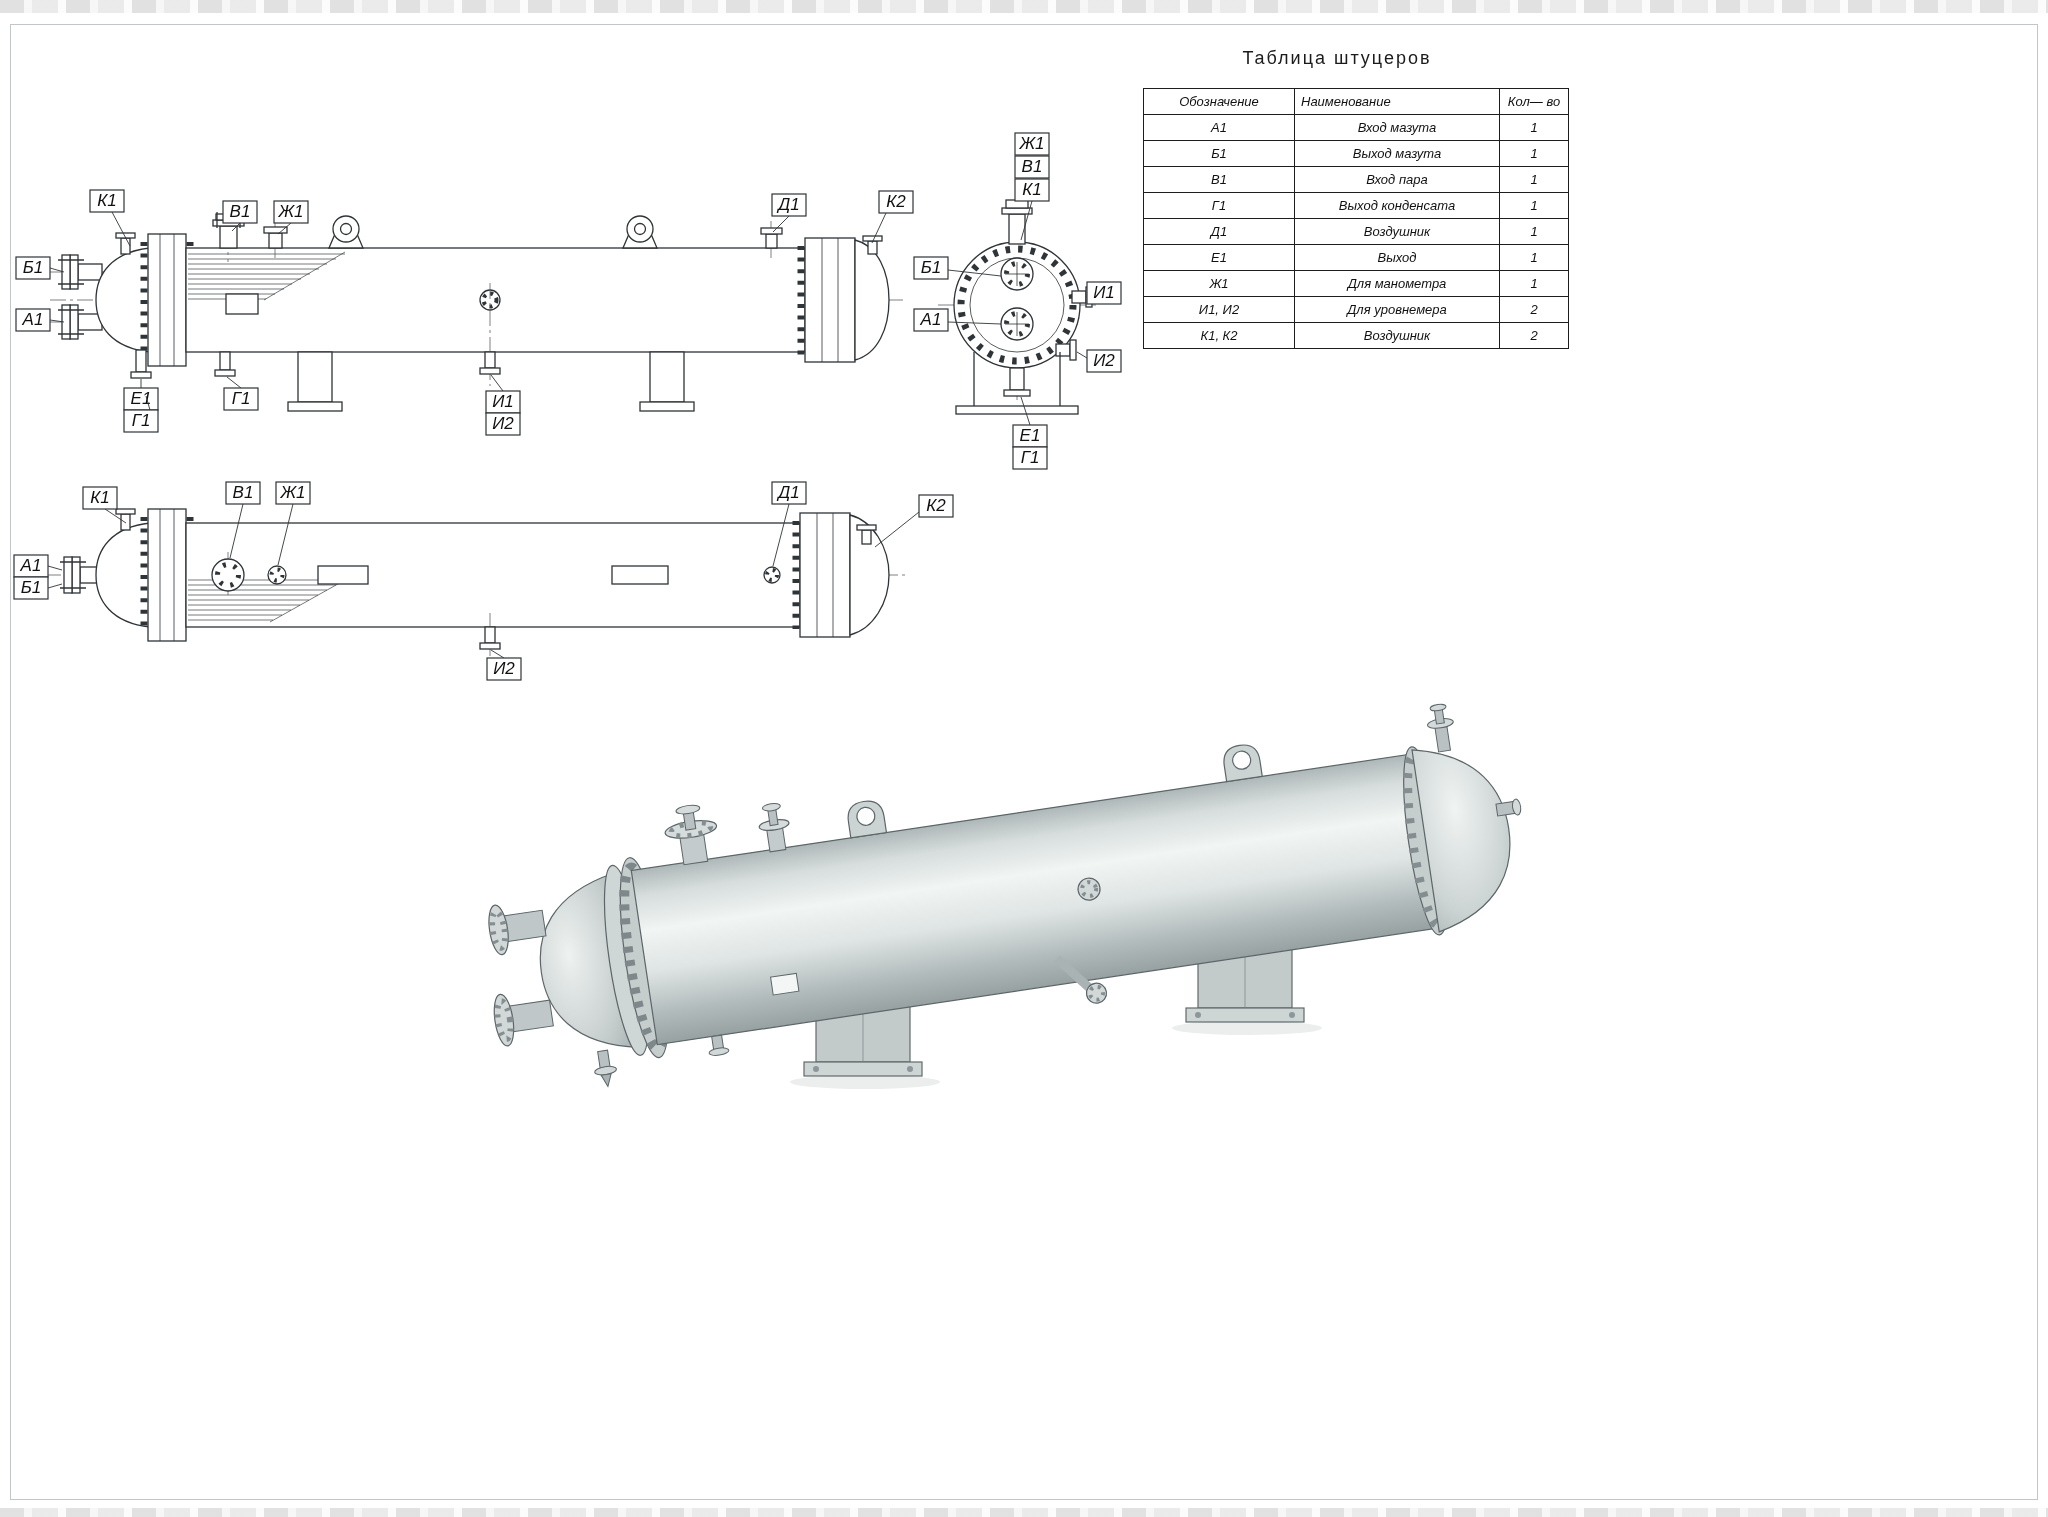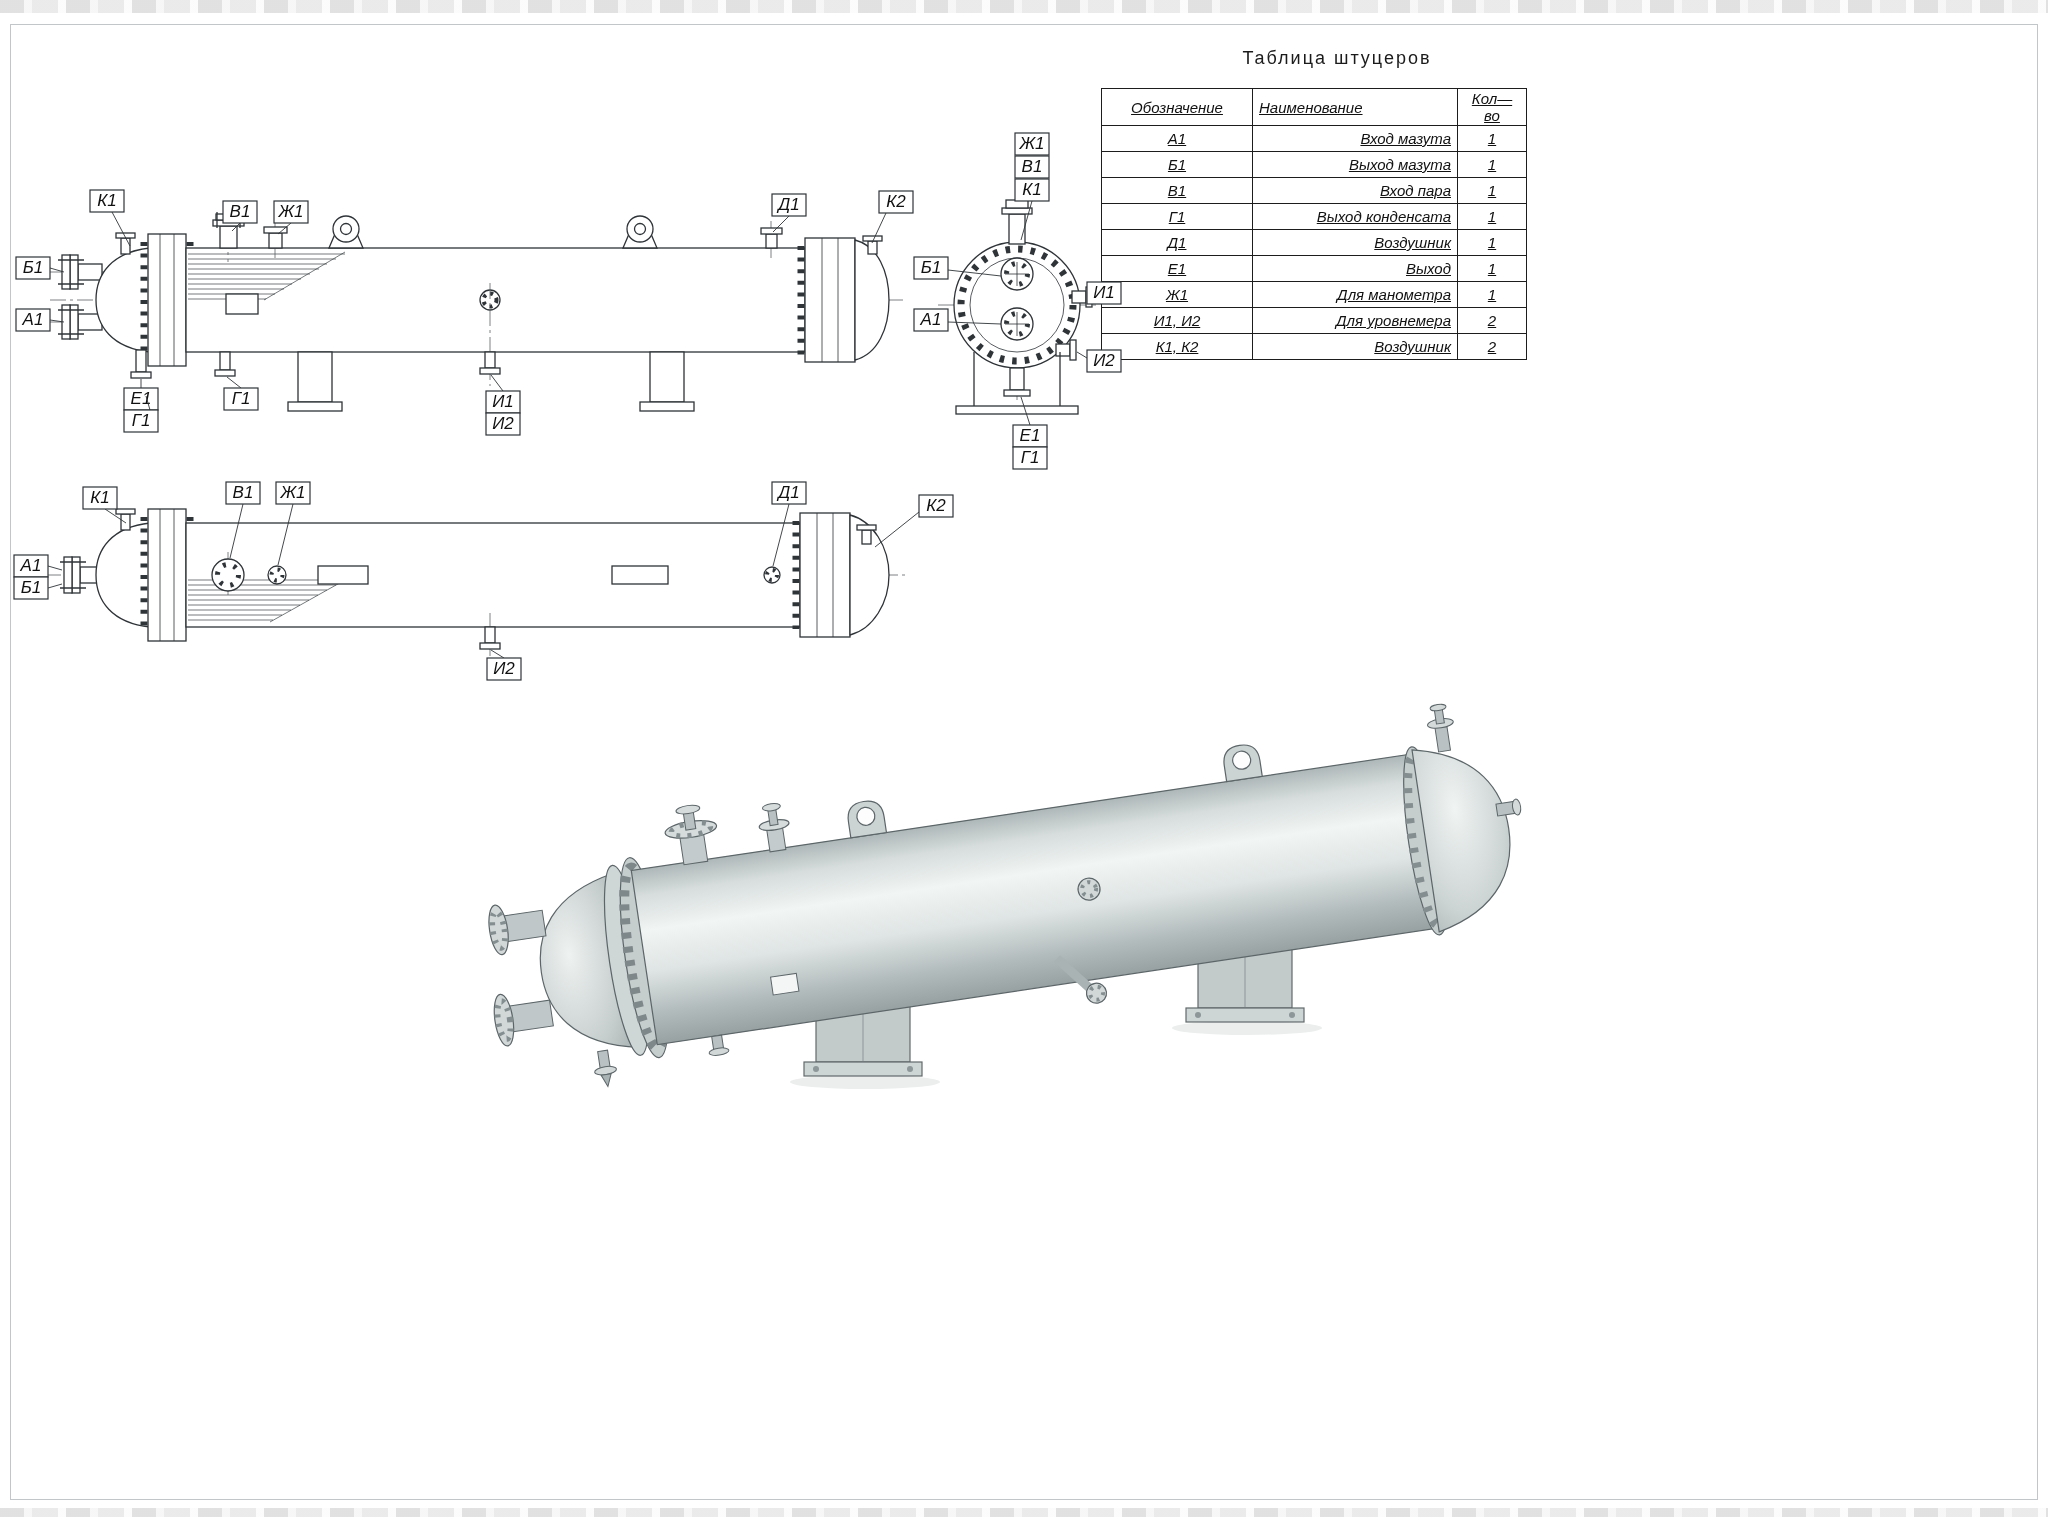--- a/index.html
+++ b/index.html
@@ -6,25 +6,25 @@
   body{width:2048px;height:1517px;position:relative;overflow:hidden;
        font-family:"Liberation Sans",sans-serif;color:#111;}
   .scanbar{position:absolute;left:0;right:0;height:13px;opacity:.85;
        background:repeating-linear-gradient(90deg,#dcdcdc 0 24px,#f5f5f5 24px 32px,#e7e7e7 32px 58px,#fbfbfb 58px 66px);}
   .scanbar.top{top:0;} .scanbar.bottom{bottom:0;height:9px;}
   .frame{position:absolute;left:10px;top:24px;width:2026px;height:1474px;border:1px solid #c3c6c8;}
   .sheet{position:absolute;left:0;top:0;}
   
   .tbl-title{position:absolute;left:1133px;top:48px;width:408px;text-align:center;
        font-size:18px;letter-spacing:2px;color:#1b1b1b;}
-  table.noz{position:absolute;left:1101px;top:88px;border-collapse:collapse;
-       font-style:italic;font-size:15px;text-decoration:underline;}
+  table.noz{position:absolute;left:1143px;top:88px;border-collapse:collapse;
+       font-style:italic;font-size:13px;}
   table.noz th,table.noz td{border:1.6px solid #1d1d1d;height:23px;padding:1px 6px;font-weight:normal;}
   table.noz th{font-style:italic;}
-  .cw1{width:138px;text-align:center;} .cw2{width:192px;text-align:right;} .cw3{width:56px;text-align:center;}
+  .cw1{width:138px;text-align:center;} .cw2{width:192px;text-align:center;} .cw3{width:56px;text-align:center;}
   
   .s{stroke:#2f3438;stroke-width:1.3;fill:none;}
   .sw{stroke:#2f3438;stroke-width:1.3;fill:#fff;}
   .thin{stroke:#2f3438;stroke-width:.8;fill:none;}
   .cl{stroke:#5a5f63;stroke-width:.8;fill:none;stroke-dasharray:16 4 3 4;}
   .hatch{stroke:#3a4044;stroke-width:.7;fill:none;}
   .boltline{stroke:#2f3438;fill:none;}
   .leader{stroke:#2f3438;stroke-width:.9;fill:none;}
   .callout rect{fill:#fff;stroke:#2f3438;stroke-width:1.2;}
   .callout text{font:italic 17px "Liberation Sans",sans-serif;fill:#111;text-anchor:middle;}

